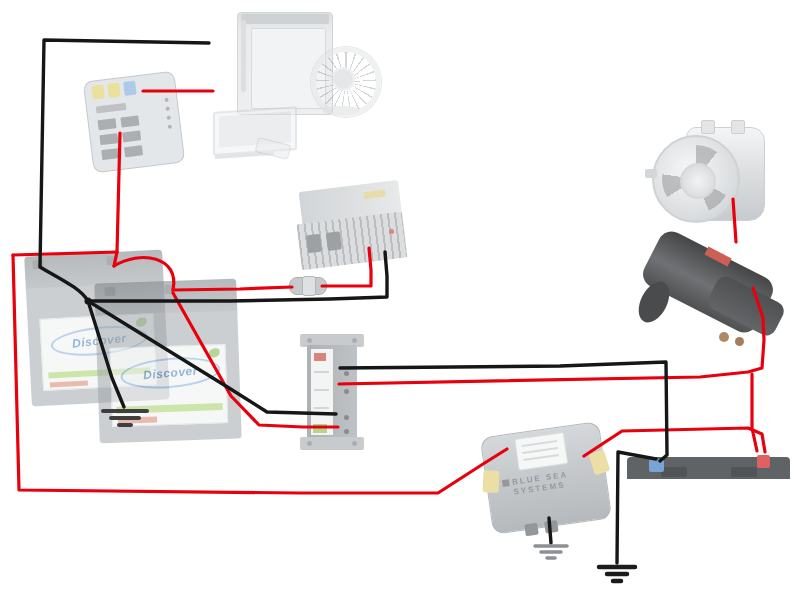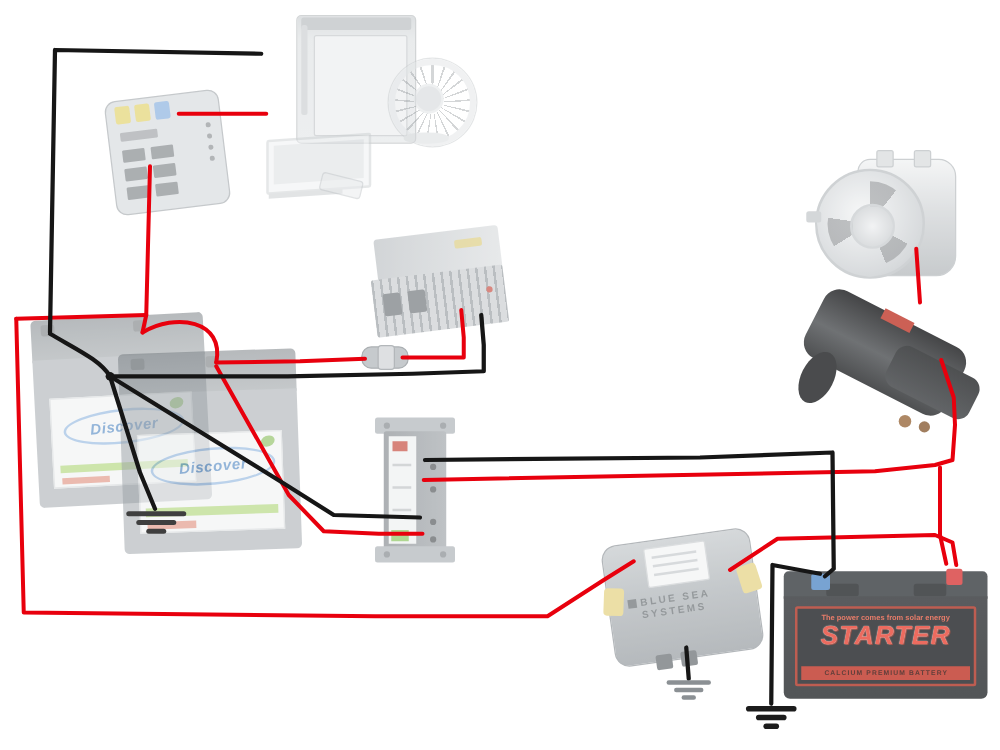--- a/index.html
+++ b/index.html
@@ -254,29 +254,20 @@
     <div class="stud st1"></div>
     <div class="stud st2"></div>
   </div>
 
   <div class="comp starter">
     <div class="topf">
       <div class="blk b1"></div>
       <div class="blk b2"></div>
       <div class="negpost"></div>
       <div class="pospost"></div>
-    </div>
-    <div class="bodyf">
-      <div class="plate">
-        <div class="tag">The power comes from solar energy</div>
-        <div class="name">STARTER</div>
-        <div class="band">
-          <span>CALCIUM PREMIUM BATTERY</span>
-        </div>
-      </div>
     </div>
   </div>
 
   <div class="comp alternator">
     <div class="bodya">
       <div class="lug l1"></div>
       <div class="lug l2"></div>
     </div>
     <div class="pulley">
       <div class="vents"></div>

